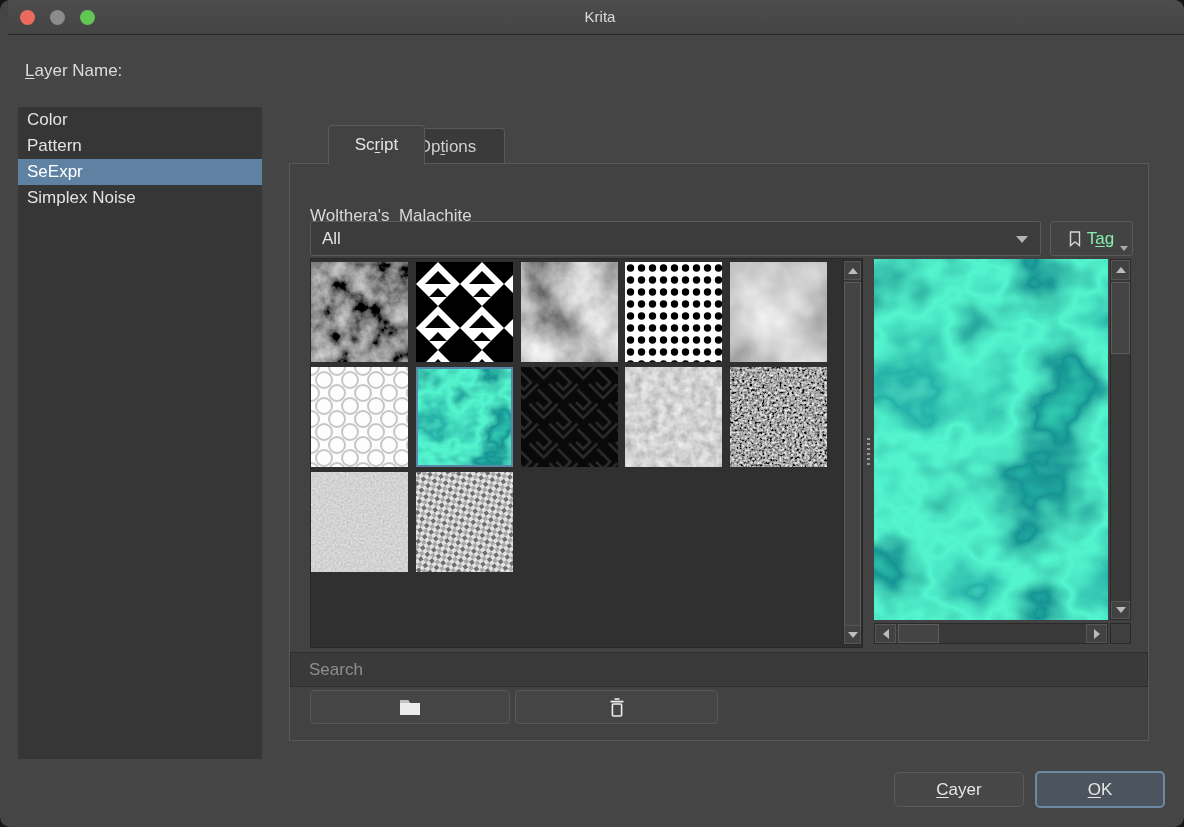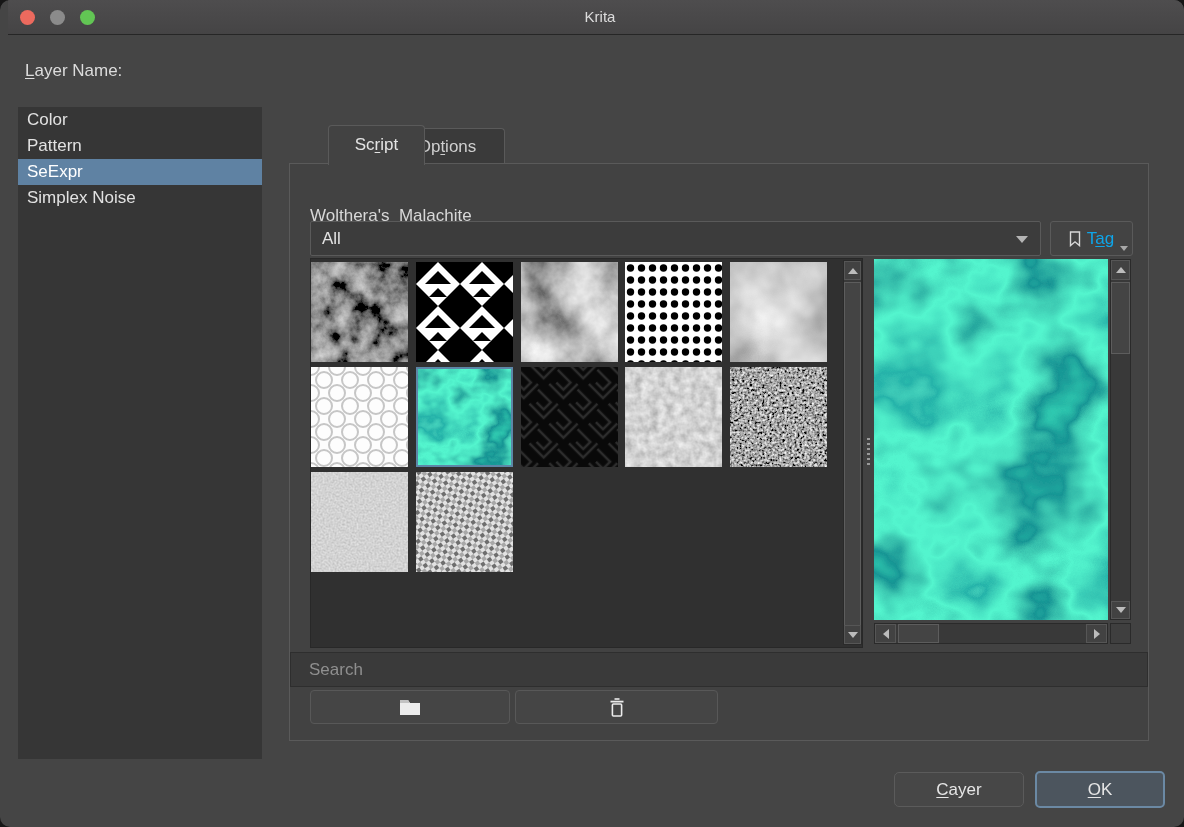--- a/index.html
+++ b/index.html
@@ -37,21 +37,21 @@
   
   .frame{position:absolute;left:289px;top:163px;width:860px;height:578px;box-sizing:border-box;
     border:1px solid #5a5a5a;background:#424242;z-index:2;}
   .res-name{position:absolute;left:20px;top:18px;font-size:17px;color:#d8d8d8;margin-top:24px;}
 
   .combo{position:absolute;left:20px;top:57px;width:731px;height:35px;box-sizing:border-box;
     background:#3c3c3c;border:1px solid #5a5a5a;border-radius:2px;line-height:33px;padding-left:11px;font-size:17px;color:#e2e2e2;}
   .combo-arrow{position:absolute;right:12px;top:14px;width:0;height:0;
     border-left:6px solid transparent;border-right:6px solid transparent;border-top:7px solid #b4b4b4;}
   .tag-btn{position:absolute;left:760px;top:57px;width:83px;height:35px;box-sizing:border-box;
-    background:#434343;border:1px solid #5a5a5a;border-radius:3px;display:flex;align-items:center;justify-content:center;gap:6px;font-size:17px;color:#0ea5e9;}
+    background:#434343;border:1px solid #5a5a5a;border-radius:3px;display:flex;align-items:center;justify-content:center;gap:6px;font-size:17px;color:#86efac;}
   .tag-menu-arrow{position:absolute;right:4px;bottom:4px;width:0;height:0;
     border-left:4px solid transparent;border-right:4px solid transparent;border-top:5px solid #a8a8a8;}
 
   
   .chooser{position:absolute;left:20px;top:94px;width:822px;height:390px;}
   .grid{position:absolute;left:0;top:0;width:553px;height:390px;background:#303030;
     border:1px solid #282828;box-sizing:border-box;}
   .thumb{position:absolute;width:97px;height:100px;overflow:hidden;}
   .thumb svg{display:block;}
   .thumb.sel{outline:2px solid #5d87a8;outline-offset:-2px;}

